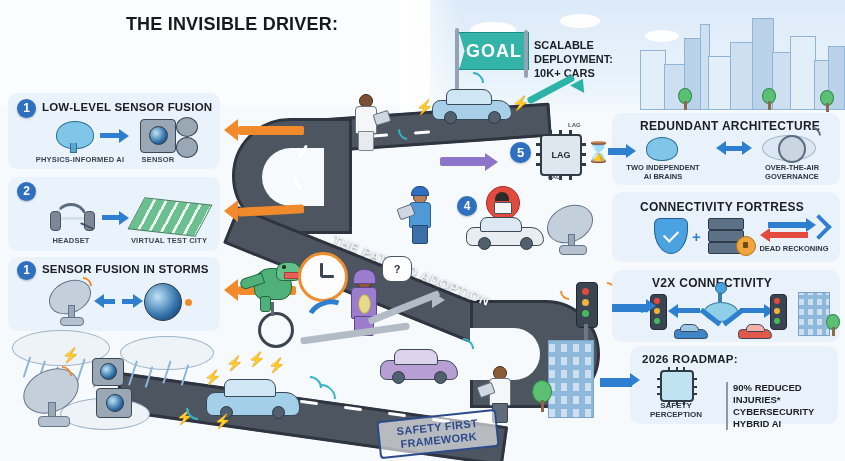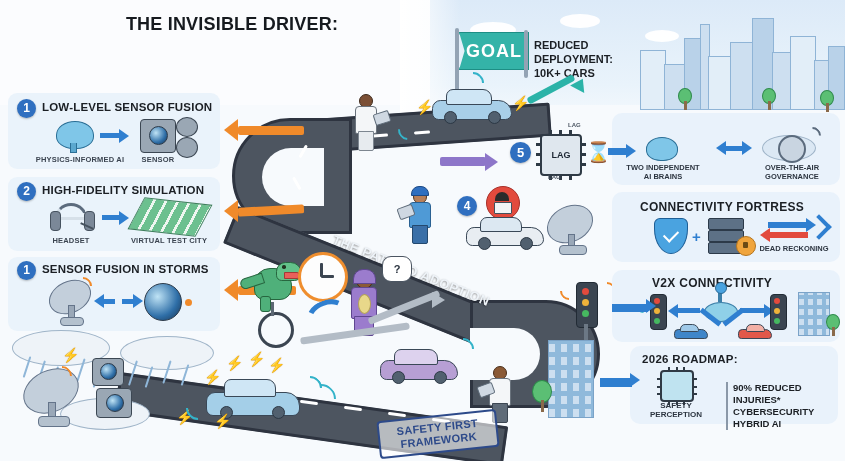--- a/index.html
+++ b/index.html
@@ -196,21 +196,20 @@
     <div class="cam" style="left:132px;top:26px;width:34px;height:32px;"></div>
     <div class="lens" style="left:141px;top:33px;width:17px;height:17px;"></div>
     <div class="cam" style="left:168px;top:24px;width:20px;height:18px;border-radius:50%;"></div>
     <div class="cam" style="left:168px;top:44px;width:20px;height:19px;border-radius:50%;"></div>
     <div class="cap" style="left:12px;top:62px;width:120px;">PHYSICS-INFORMED AI</div>
     <div class="cap" style="left:128px;top:62px;width:44px;">SENSOR</div>
   </div>
 
   <div class="panel" style="left:8px;top:177px;width:212px;height:74px;">
     <div class="badge" style="left:9px;top:5px;">2</div>
-    <div class="panel-title" style="left:34px;top:7px;">HIGH-FIDELITY SIMULATION</div>
 
     <div style="position:absolute;left:46px;top:26px;width:34px;height:17px;border:3.5px solid #53607020;border-top:3.5px solid #5c6b7d;border-radius:18px 18px 0 0;box-sizing:border-box;"></div>
     <div style="position:absolute;left:42px;top:34px;width:9px;height:18px;background:#7b8898;border:1.4px solid #46525f;border-radius:4px;"></div>
     <div style="position:absolute;left:76px;top:34px;width:9px;height:18px;background:#7b8898;border:1.4px solid #46525f;border-radius:4px;"></div>
     <div style="position:absolute;left:72px;top:48px;width:14px;height:2px;background:#46525f;transform:rotate(25deg);"></div>
 
     <div class="ar-blue" style="left:94px;top:38px;width:18px;height:5px;"></div>
     <div class="ar-blue-head" style="left:111px;top:33.5px;"></div>
 
     <div style="position:absolute;left:126px;top:24px;width:70px;height:30px;background:repeating-linear-gradient(90deg,#6cc08f 0 9px,#eef6f0 9px 12px),repeating-linear-gradient(0deg,#6cc08f 0 7px,#eef6f0 7px 10px);
@@ -266,21 +265,21 @@
   <div class="ar-orange" style="left:238px;top:126px;width:66px;height:9px;border-radius:2px;"></div>
   <div class="ar-orange-head-l" style="left:224px;top:119px;"></div>
   <div class="ar-orange" style="left:238px;top:206px;width:66px;height:9px;border-radius:2px;transform:rotate(-3deg);"></div>
   <div class="ar-orange-head-l" style="left:224px;top:200px;"></div>
   <div class="ar-orange" style="left:238px;top:286px;width:58px;height:9px;border-radius:2px;"></div>
   <div class="ar-orange-head-l" style="left:224px;top:279px;"></div>
 
   <div class="flag-pole" style="left:455px;top:28px;height:86px;"></div>
   <div class="flag" style="left:459px;top:32px;width:68px;height:36px;clip-path:polygon(0 0,100% 0,100% 100%,0 100%,8% 50%);">GOAL</div>
   <div class="flag-pole" style="left:524px;top:30px;height:48px;"></div>
-  <div class="goaltxt" style="left:534px;top:38px;">REDUCED</div>
+  <div class="goaltxt" style="left:534px;top:38px;">SCALABLE</div>
   <div class="goaltxt" style="left:534px;top:52px;">DEPLOYMENT:</div>
   <div class="goaltxt" style="left:534px;top:66px;">10K+ CARS</div>
 
   <div class="ar-teal" style="left:528px;top:98px;width:52px;height:7px;transform:rotate(-28deg);transform-origin:left center;border-radius:3px;"></div>
   <div style="position:absolute;left:572px;top:78px;width:0;height:0;border-left:8px solid transparent;border-right:8px solid transparent;border-bottom:12px solid #2bb3a8;transform:rotate(28deg);"></div>
 
   <div class="car" style="left:432px;top:88px;width:78px;height:34px;">
     <div class="body" style="left:0;top:12px;width:78px;height:18px;background:#a8cfe8;"></div>
     <div class="cabin" style="left:14px;top:1px;width:44px;height:14px;"></div>
     <div class="wheel" style="left:12px;top:23px;"></div>
@@ -408,20 +407,21 @@
   </div>
 
   <div style="position:absolute;left:548px;top:340px;width:44px;height:76px;background:#cddff0;border:1.6px solid #7ba3c8;
               background-image:repeating-linear-gradient(90deg,transparent 0 6px,#8fb9db 6px 12px),repeating-linear-gradient(0deg,transparent 0 8px,#8fb9db 8px 13px);"></div>
   <div class="tree" style="left:532px;top:380px;width:20px;height:32px;">
     <div class="crown" style="width:20px;height:23px;"></div>
       <div class="trunk" style="left:8.5px;top:20px;height:12px;"></div>
   </div>
 
   <div class="rpanel" style="left:612px;top:113px;width:228px;height:72px;">
+    <div class="rtitle" style="left:28px;top:6px;">REDUNDANT ARCHITECTURE</div>
     <div class="brain" style="left:34px;top:24px;width:30px;height:22px;"></div>
     <div class="rcap" style="left:8px;top:50px;width:86px;">
       <span>TWO INDEPENDENT</span><br>
       <span>AI BRAINS</span>
     </div>
     <div class="ar-blue-head-l" style="left:104px;top:28px;"></div>
     <div class="ar-blue" style="left:113px;top:32.5px;width:18px;height:5px;"></div>
     <div class="ar-blue-head" style="left:130px;top:28px;"></div>
     <div class="cloud" style="left:150px;top:22px;width:52px;height:24px;background:#dbe8f4;"></div>
     <div class="gear" style="left:166px;top:22px;width:24px;height:24px;"></div>

